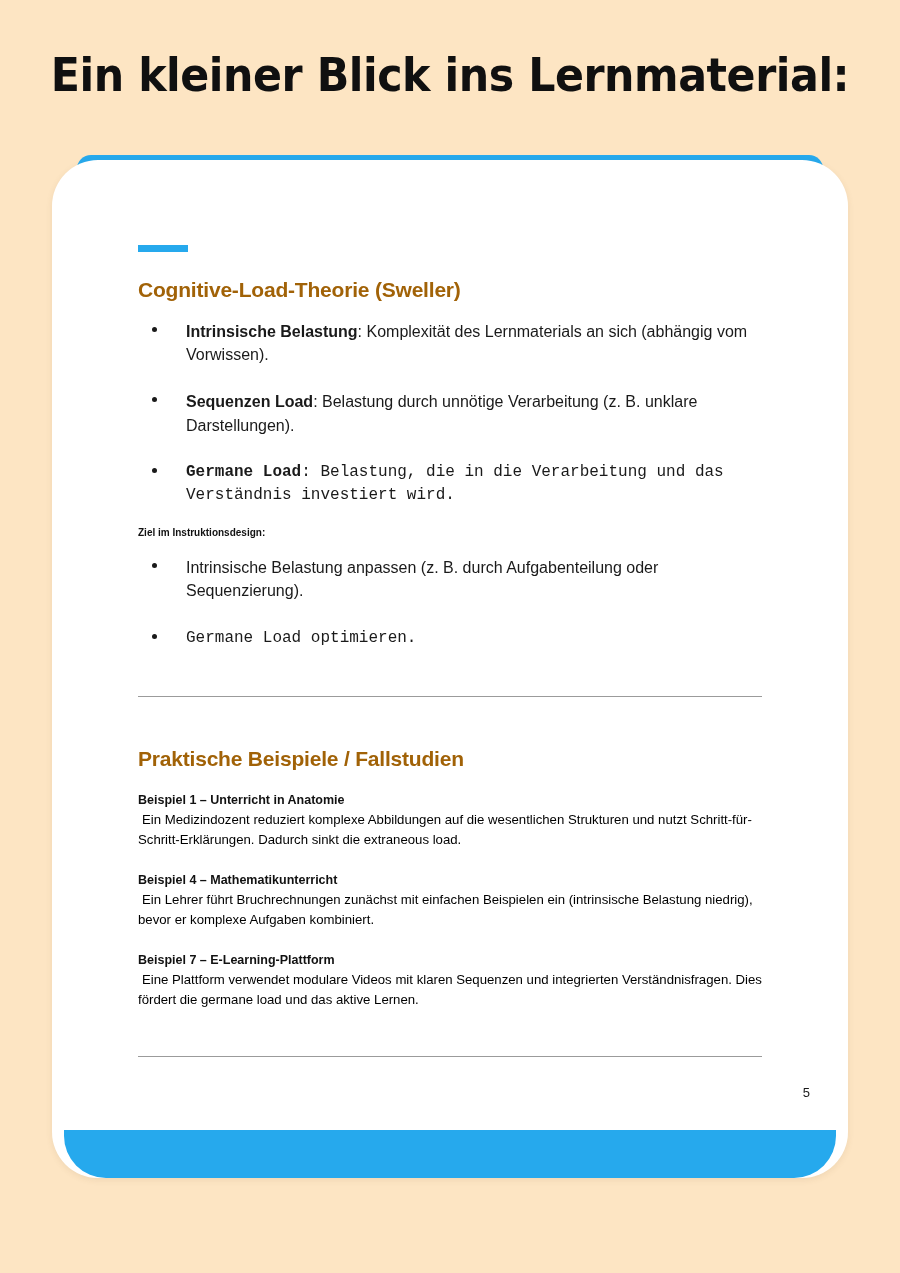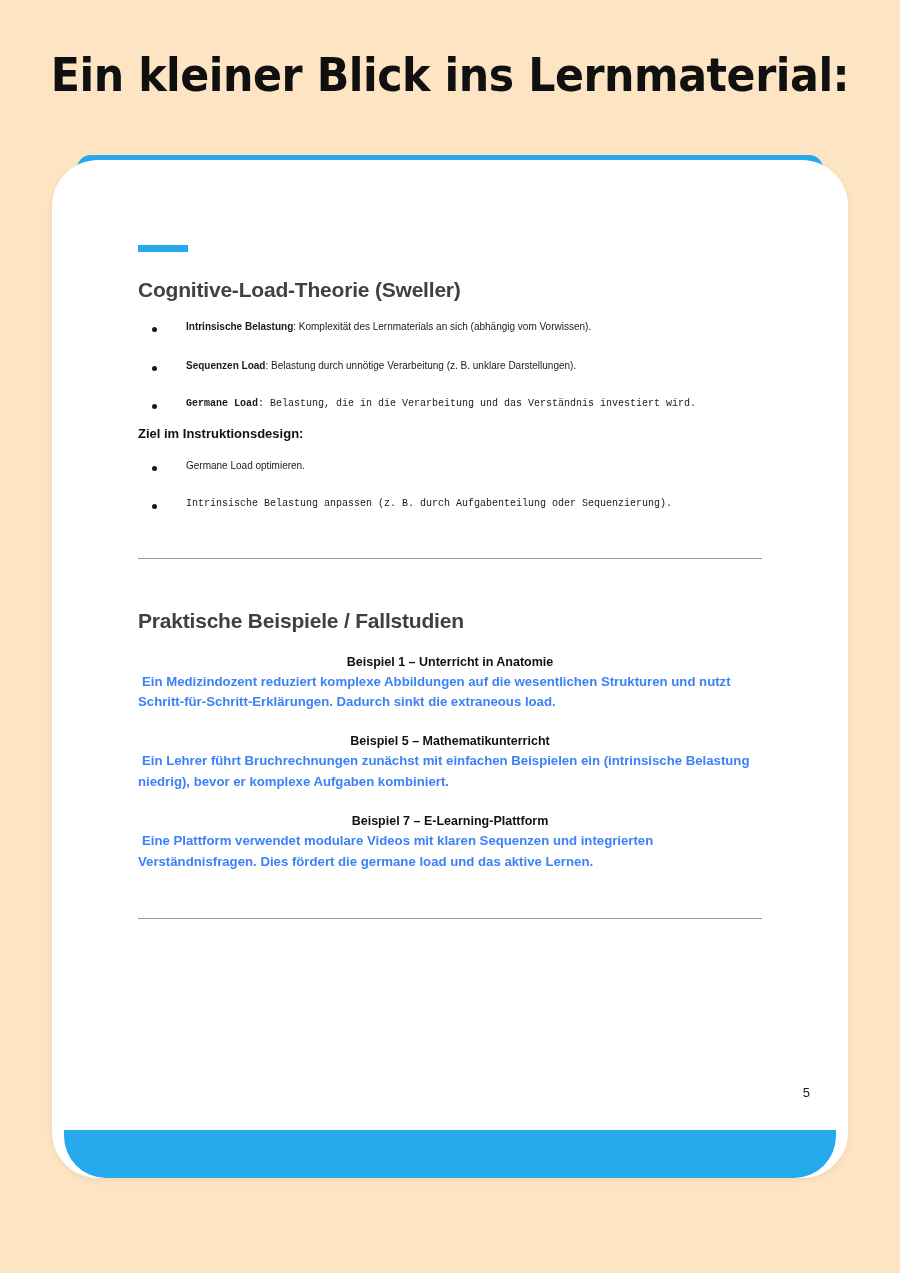--- a/index.html
+++ b/index.html
@@ -81,83 +81,81 @@
   }
   .accent-rule {
     width: 50px;
     height: 7px;
     background: #26a9ed;
     margin: 0 0 26px 0;
   }
   h2.section-heading {
     font-size: 21px;
     font-weight: bold;
-    color: #404040;
+    color: #a16207;
     margin: 0 0 18px 0;
     letter-spacing: -0.2px;
   }
   ul.bullets {
     list-style: none;
     margin: 0;
     padding: 0;
   }
   ul.bullets li {
     position: relative;
     padding-left: 48px;
-    font-size: 10px;
+    font-size: 16px;
     line-height: 1.45;
     color: #1a1a1a;
     margin-bottom: 24px;
   }
   ul.bullets li:last-child { margin-bottom: 0; font-family: Liberation Mono, monospace; }
   ul.bullets li::before {
     content: "";
     position: absolute;
     left: 14px;
     top: 7px;
     width: 5px;
     height: 5px;
     border-radius: 50%;
     background: #1a1a1a;
   }
   ul.bullets li .lead {
     font-weight: bold;
   }
   .sub-heading {
-    font-size: 13px;
+    font-size: 10px;
     font-weight: bold;
     color: #111;
-    margin: 14px 0 18px 0;
+    margin: 20px 0 18px 0;
   }
   .divider {
     height: 1px;
     background: #9b9b9b;
     margin: 46px 0 0 0;
   }
   h2.section-heading.second {
     margin-top: 50px;
     margin-bottom: 22px;
   }
   .example {
     margin-bottom: 22px;
   }
   .example:last-child { margin-bottom: 0; }
   .example .ex-title {
     font-size: 12.5px;
     font-weight: bold;
     color: #111;
     margin-bottom: 3px;
-    text-align: center;
   }
   .example .ex-body {
     font-size: 13.2px;
     line-height: 1.55;
-    color: #3b82f6;
+    color: #000000;
     text-indent: 4px;
-    font-weight: bold;
   }
   .page-number {
     position: absolute;
     right: 38px;
     bottom: 78px;
     font-size: 13px;
     color: #1a1a1a;
   }
 </style>
 </head>
@@ -179,35 +177,35 @@
 
       <ul class="bullets">
         <li><span class="lead">Intrinsische Belastung</span><span>: Komplexität des Lernmaterials an sich (abhängig vom Vorwissen).</span></li>
         <li><span class="lead">Sequenzen Load</span><span>: Belastung durch unnötige Verarbeitung (z. B. unklare Darstellungen).</span></li>
         <li><span class="lead">Germane Load</span><span>: Belastung, die in die Verarbeitung und das Verständnis investiert wird.</span></li>
       </ul>
 
       <div class="sub-heading">Ziel im Instruktionsdesign:</div>
 
       <ul class="bullets">
+        <li>Intrinsische Belastung anpassen (z. B. durch Aufgabenteilung oder Sequenzierung).</li>
         <li>Germane Load optimieren.</li>
-        <li>Intrinsische Belastung anpassen (z. B. durch Aufgabenteilung oder Sequenzierung).</li>
       </ul>
 
       <div class="divider"></div>
 
       <h2 class="section-heading second">Praktische Beispiele / Fallstudien</h2>
 
       <div class="example">
         <div class="ex-title">Beispiel 1 – Unterricht in Anatomie</div>
         <div class="ex-body">Ein Medizindozent reduziert komplexe Abbildungen auf die wesentlichen Strukturen und nutzt Schritt-für-Schritt-Erklärungen. Dadurch sinkt die extraneous load.</div>
       </div>
 
       <div class="example">
-        <div class="ex-title">Beispiel 5 – Mathematikunterricht</div>
+        <div class="ex-title">Beispiel 4 – Mathematikunterricht</div>
         <div class="ex-body">Ein Lehrer führt Bruchrechnungen zunächst mit einfachen Beispielen ein (intrinsische Belastung niedrig), bevor er komplexe Aufgaben kombiniert.</div>
       </div>
 
       <div class="example">
         <div class="ex-title">Beispiel 7 – E-Learning-Plattform</div>
         <div class="ex-body">Eine Plattform verwendet modulare Videos mit klaren Sequenzen und integrierten Verständnisfragen. Dies fördert die germane load und das aktive Lernen.</div>
       </div>
 
       <div class="divider"></div>
 

